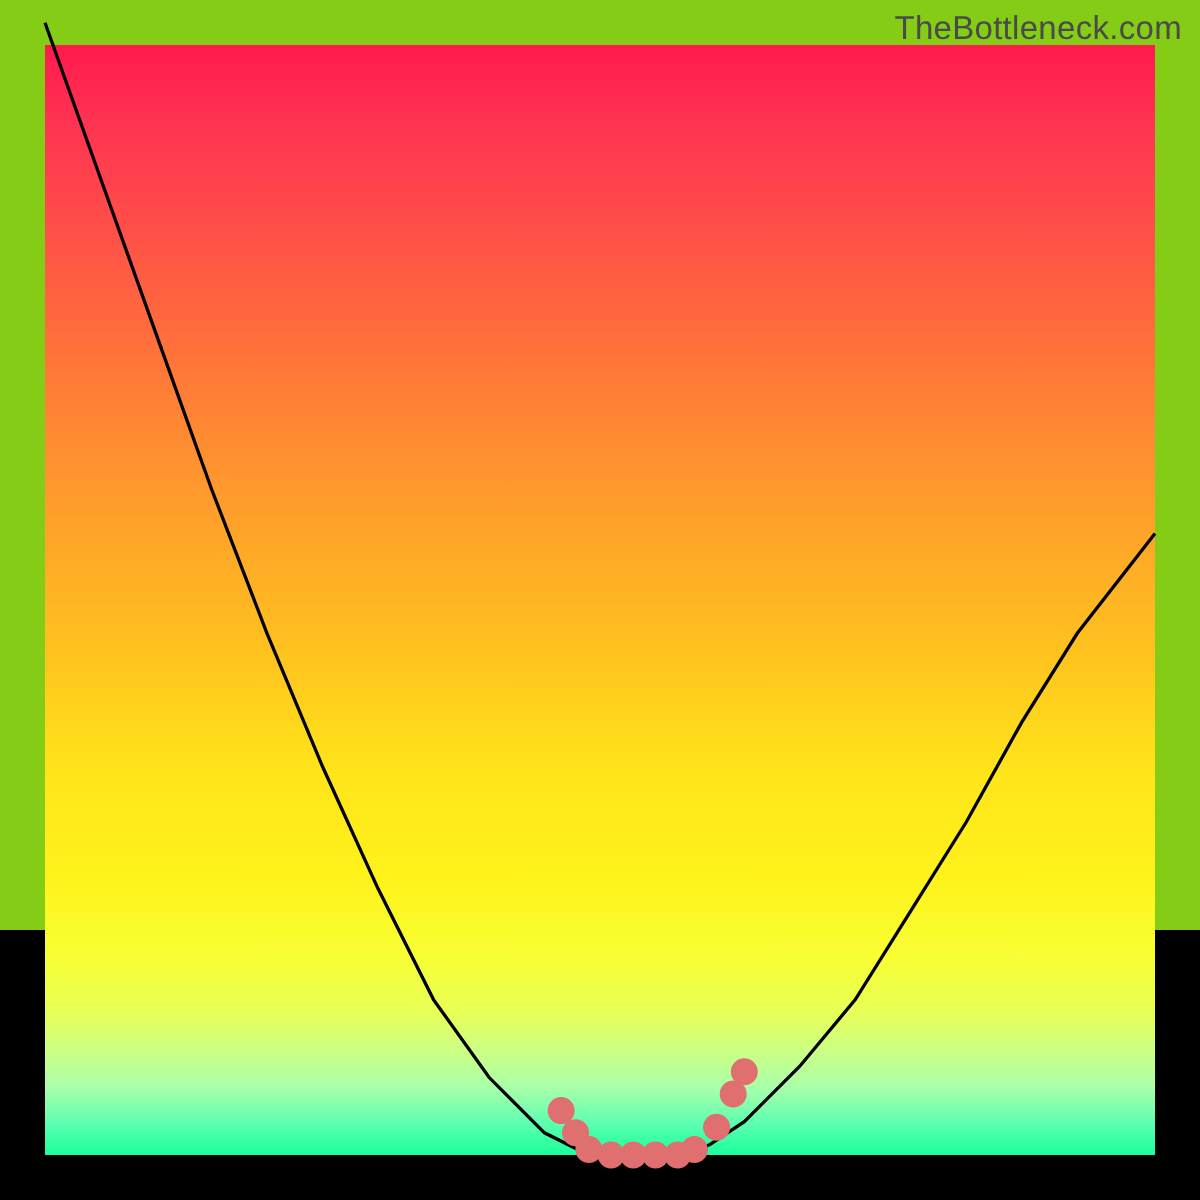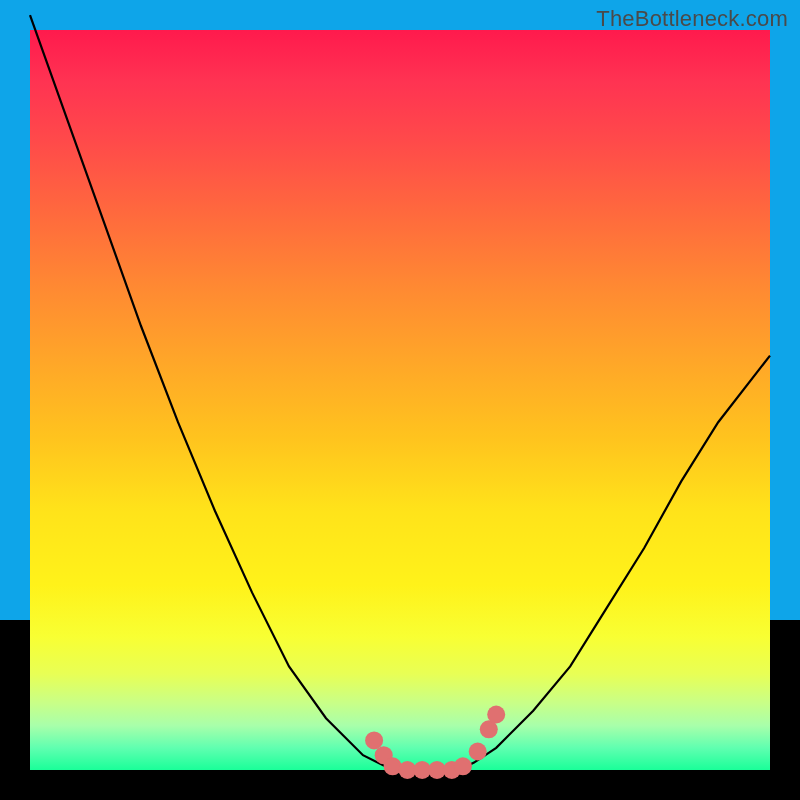--- a/index.html
+++ b/index.html
@@ -8,21 +8,21 @@
     width: 800px;
     height: 800px;
     background: #000;
     overflow: hidden;
     font-family: Arial, Helvetica, sans-serif;
   }
   .frame {
     position: absolute;
     left: 0; top: 0;
     width: 800px; height: 620px;
-    background: #0ea5e9;
+    background: #84cc16;
   }
   .plot-area {
     position: absolute;
     left: 30px;
     top: 30px;
     width: 740px;
     height: 740px;
     background: linear-gradient(to bottom,
       #ff1a4d 0%,
       #ff3352 7%,

